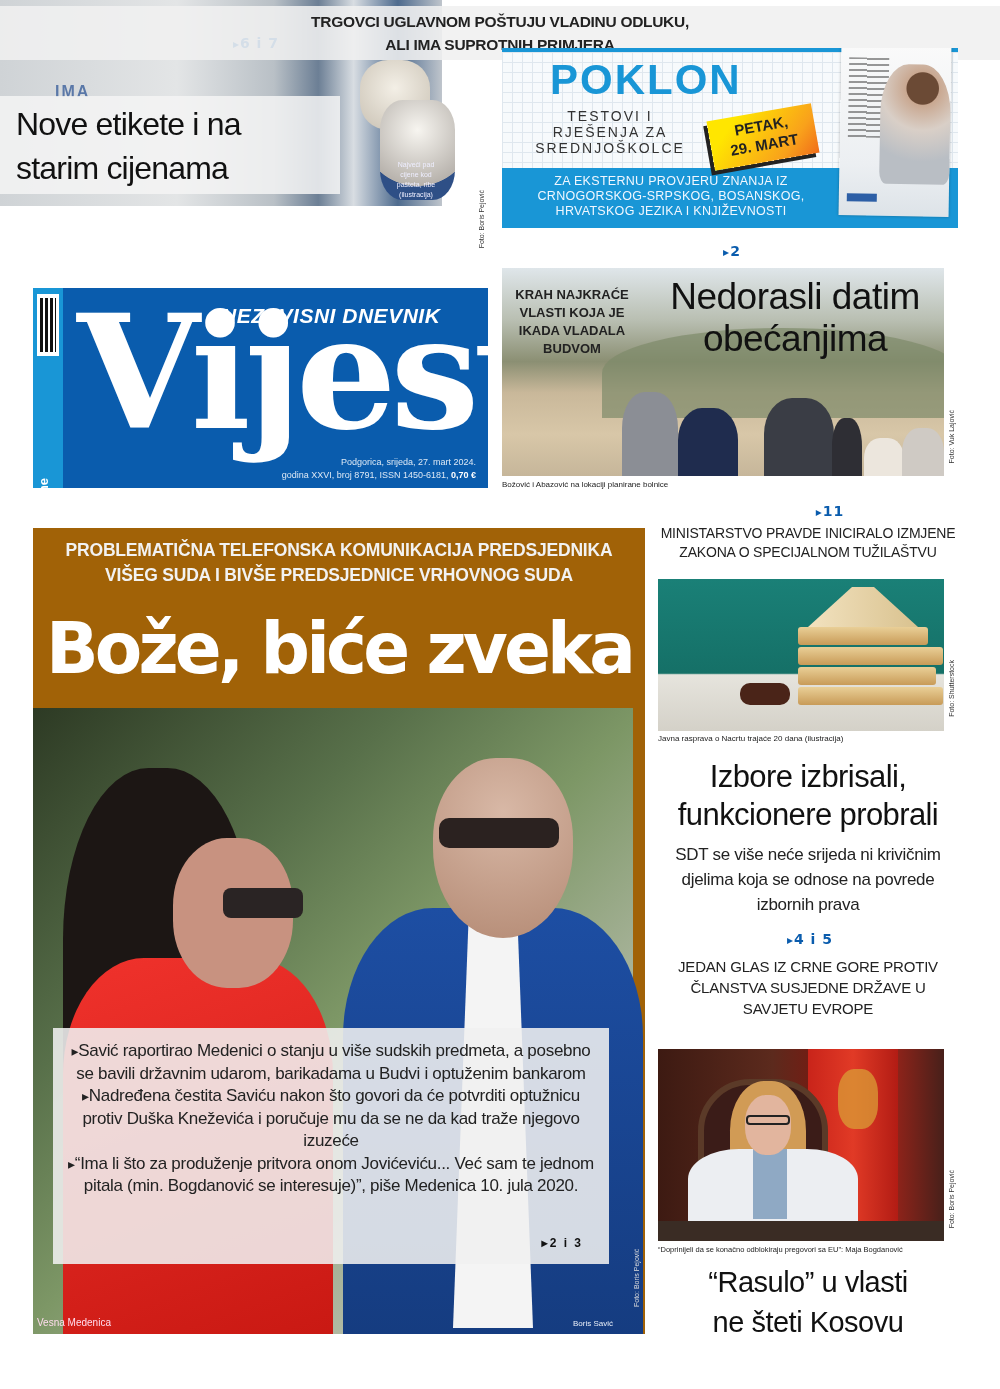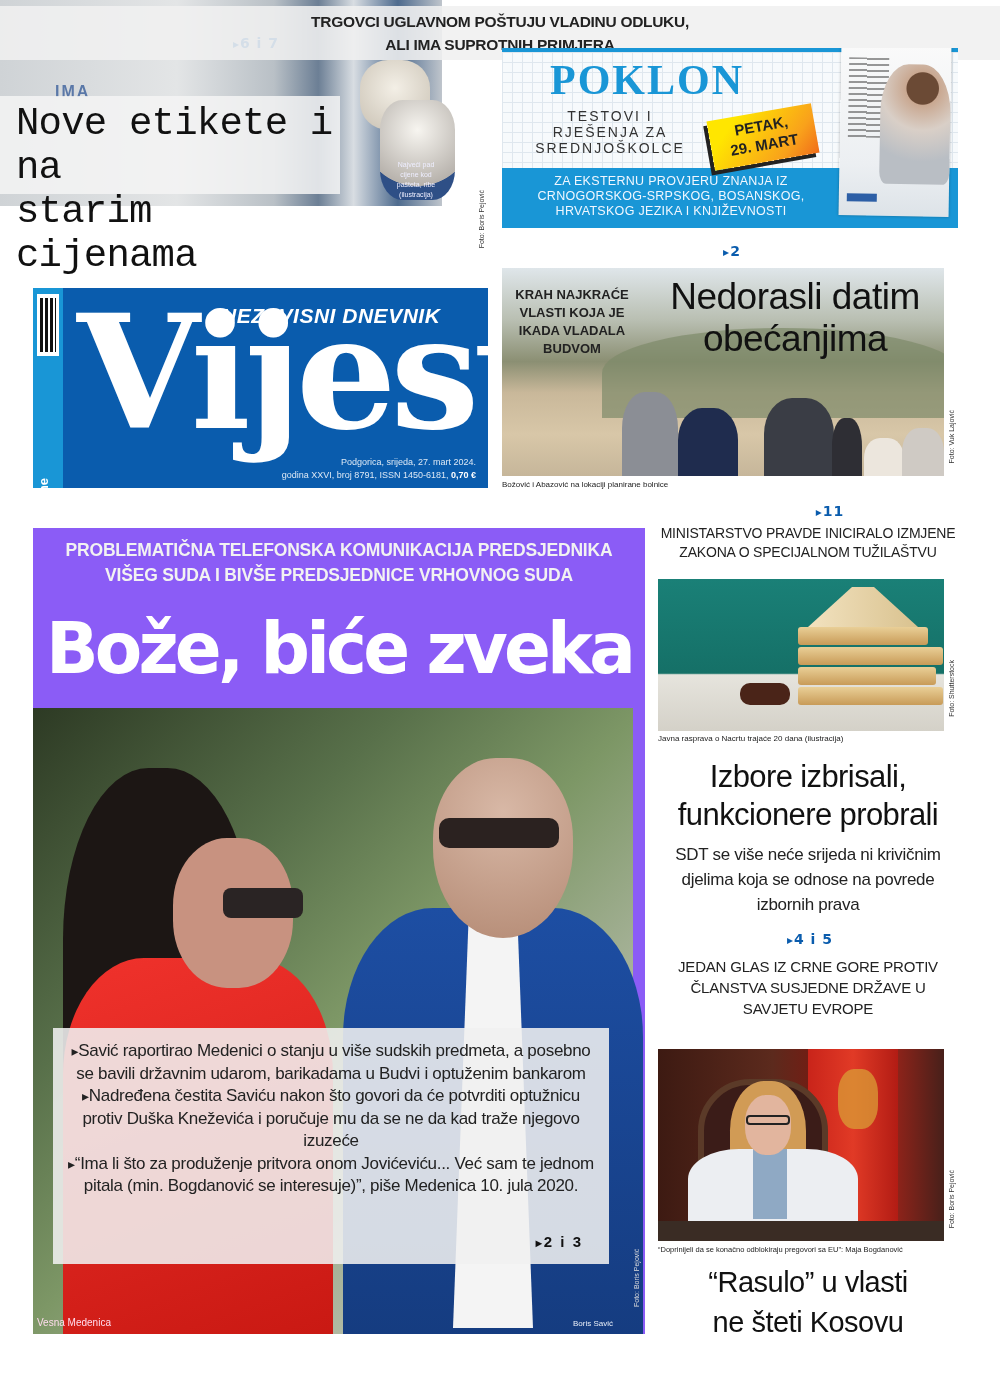--- a/index.html
+++ b/index.html
@@ -17,31 +17,31 @@
     
     #story1 { left: 33px; top: 62px; width: 442px; height: 206px; overflow: hidden;
       background: linear-gradient(90deg, #cfd3d6 0%, #e3e5e6 40%, #b9c0c6 62%, #6c7f95 72%, #d8dde2 80%, #4e6b8e 90%, #bfc5cc 100%); }
     #story1 .topband { position: absolute; left: 0; top: 6px; width: 100%; height: 54px; background: rgba(240,240,240,0.88); text-align: center; padding-top: 4px; }
     #story1 .kicker { font-weight: bold; font-size: 15.5px; line-height: 23px; color: #222; letter-spacing: -0.3px; }
     #story1 .cans { position: absolute; left: 360px; top: 60px; width: 90px; height: 140px; }
     #story1 .can1 { position: absolute; left: 0; top: 0; width: 70px; height: 70px; border-radius: 40%; background: radial-gradient(circle at 50% 40%, #f3efe6, #c9c1b3); }
     #story1 .can2 { position: absolute; left: 20px; top: 40px; width: 75px; height: 100px; border-radius: 30%; background: radial-gradient(circle at 50% 30%, #f7f5f0, #b7b2ac 70%, #2e4f86 71%); }
     #story1 .can-label { position: absolute; left: 55px; top: 83px; font-size: 16px; color: #5a78a8; font-weight: bold; letter-spacing: 2px; }
     #story1 .headbox { position: absolute; left: 0; top: 96px; width: 340px; height: 98px; background: rgba(245,245,245,0.85); padding: 6px 0 0 16px; }
-    #story1 .headline { font-size: 39px; line-height: 44px; color: #111; letter-spacing: -0.8px; font-family: Liberation Mono, monospace; }
+    #story1 .headline { font-size: 32px; line-height: 44px; color: #111; letter-spacing: -0.8px; }
     #story1 .cap { position: absolute; left: 392px; top: 160px; width: 48px; font-size: 7px; line-height: 10px; color: #eef; text-align: center; }
     #photo1-credit { left: 478px; top: 190px; font-size: 7px; color: #333; writing-mode: vertical-rl; transform: rotate(180deg); }
 
     
     #promo { left: 502px; top: 48px; width: 456px; height: 180px; background: #1996d6; overflow: hidden; }
     #promo .grid { position: absolute; left: 0; top: 4px; width: 456px; height: 116px;
       background-color: #f7fafc;
       background-image: linear-gradient(#dfe7ee 1px, transparent 1px), linear-gradient(90deg, #dfe7ee 1px, transparent 1px);
       background-size: 10px 10px; }
-    #promo .poklon { position: absolute; left: 48px; top: 8px; font-family: Liberation Serif, serif; font-weight: bold; font-size: 42px; color: #1996d6; letter-spacing: 2px; }
+    #promo .poklon { position: absolute; left: 48px; top: 8px; font-family: Liberation Sans, sans-serif; font-weight: bold; font-size: 42px; color: #1996d6; letter-spacing: 2px; }
     #promo .sub { position: absolute; left: 28px; top: 60px; width: 160px; text-align: center; font-size: 14px; line-height: 16px; color: #333; letter-spacing: 2px; }
     #promo .date { position: absolute; left: 208px; top: 64px; width: 106px; height: 50px; background: linear-gradient(135deg, #ffe600 20%, #f9a11b 75%, #f06d1a); transform: rotate(-10deg); box-shadow: -4px 4px 0 #222; text-align: center; padding-top: 4px; font-weight: bold; font-size: 15px; line-height: 19px; color: #222; }
     #promo .desc { position: absolute; left: 4px; top: 126px; width: 330px; text-align: center; font-size: 12.5px; line-height: 15px; color: #f0f7ff; letter-spacing: 0.3px; }
     #promo .book { position: absolute; left: 338px; top: -4px; width: 110px; height: 172px; background: linear-gradient(180deg, #fafafa 0%, #eceff2 70%, #dde3e8 100%); transform: rotate(1deg); box-shadow: 0 0 3px rgba(0,0,0,0.3); }
     #promo .book .lines { position: absolute; left: 8px; top: 14px; width: 40px; height: 80px; background: repeating-linear-gradient(#555 0 2px, transparent 2px 6px); opacity: 0.6; }
     #promo .book .kids { position: absolute; left: 40px; top: 20px; width: 70px; height: 120px; border-radius: 40% 40% 10% 10%; background: radial-gradient(circle at 60% 20%, #6b4a35 15%, #c9a891 16%, #d9cfc7 40%, #b9bec4 70%); }
     #promo .book .logo { position: absolute; left: 8px; top: 150px; width: 30px; height: 8px; background: #2d5fa6; }
 
     
     #masthead { left: 33px; top: 288px; width: 455px; height: 200px; background: #0a5cad; overflow: hidden; }
@@ -58,36 +58,36 @@
     #story2 { left: 502px; top: 268px; width: 442px; height: 208px; overflow: hidden;
       background: linear-gradient(180deg, #dfe6ea 0%, #b9bfb2 25%, #8b8f73 45%, #c9b89a 60%, #d8c7a8 80%, #c6b69a 100%); }
     #story2 .hills { position: absolute; left: 100px; top: 60px; width: 360px; height: 90px; border-radius: 50% 50% 0 0; background: #7d8a6a; opacity: 0.7; }
     #story2 .kicker { position: absolute; left: 8px; top: 18px; width: 124px; text-align: center; font-weight: bold; font-size: 13px; line-height: 18px; color: #222; }
     #story2 .headline { position: absolute; left: 148px; top: 8px; width: 290px; text-align: center; font-size: 37px; line-height: 42px; color: #111; letter-spacing: -0.5px; }
     .person { position: absolute; border-radius: 40% 40% 0 0; }
     #photo2-credit { left: 948px; top: 410px; font-size: 7px; color: #333; writing-mode: vertical-rl; transform: rotate(180deg); }
     #photo2-caption { left: 502px; top: 480px; font-size: 8px; color: #222; }
 
     
-    #main { left: 33px; top: 528px; width: 612px; height: 806px; background: #8b5cf6; overflow: hidden; padding-left: 7px; }
+    #main { left: 33px; top: 528px; width: 612px; height: 806px; background: #a16207; overflow: hidden; padding-left: 7px; }
     #main .kicker { position: absolute; left: 0; top: 10px; width: 100%; text-align: center; font-weight: bold; font-size: 17.5px; line-height: 25px; color: #f2f2f2; letter-spacing: -0.2px; }
     #main .headline { position: absolute; left: 0; top: 70px; width: 100%; text-align: center; font-family: "DejaVu Sans", sans-serif; font-weight: bold; font-size: 72px; line-height: 100px; color: #fff; letter-spacing: -4px; transform: scaleX(0.96); }
     #main .photo { position: absolute; left: 0; top: 180px; width: 600px; height: 626px; background: linear-gradient(135deg, #2d3a24 0%, #58704a 30%, #7d9766 50%, #a6b298 70%, #d9d6cc 100%); }
     #main .woman-hair { position: absolute; left: 30px; top: 240px; width: 190px; height: 380px; border-radius: 45% 45% 20% 20%; background: #1c1614; }
     #main .woman-face { position: absolute; left: 140px; top: 310px; width: 120px; height: 150px; border-radius: 45%; background: #c89280; }
     #main .woman-glasses { position: absolute; left: 190px; top: 360px; width: 80px; height: 30px; border-radius: 8px; background: #2a2424; }
     #main .woman-coat { position: absolute; left: 30px; top: 430px; width: 270px; height: 390px; border-radius: 30% 30% 0 0; background: linear-gradient(160deg, #f0322c, #c81812); }
     #main .man-head { position: absolute; left: 400px; top: 230px; width: 140px; height: 180px; border-radius: 45% 45% 50% 50%; background: radial-gradient(circle at 50% 30%, #d8b8a6, #b48a74); }
     #main .man-glasses { position: absolute; left: 406px; top: 290px; width: 120px; height: 30px; border-radius: 10px; background: #2b2220; }
     #main .man-suit { position: absolute; left: 310px; top: 380px; width: 300px; height: 430px; border-radius: 30% 30% 0 0; background: linear-gradient(180deg, #1d4ea3, #153c80); }
     #main .man-shirt { position: absolute; left: 420px; top: 380px; width: 80px; height: 420px; background: #f4f4f4; clip-path: polygon(20% 0, 80% 0, 100% 100%, 0 100%); }
     #main .summary { position: absolute; left: 20px; top: 500px; width: 556px; height: 236px; background: rgba(240,240,240,0.88); padding: 12px 14px; text-align: center; }
     #main .summary p { font-size: 17px; line-height: 22.5px; color: #222; letter-spacing: -0.3px; }
     #main .summary p::before { content: "▸"; font-size: 14px; }
-    #main .summary .ref { position: absolute; right: 26px; bottom: 14px; font-weight: bold; font-size: 15px; color: #111; letter-spacing: 2px; }
+    #main .summary .ref { position: absolute; right: 26px; bottom: 14px; font-weight: bold; font-size: 12px; color: #111; letter-spacing: 2px; }
     #main .summary .ref::before { content: "▸"; font-size: 12px; }
     #main .name-l { position: absolute; left: 4px; bottom: 6px; font-size: 10px; color: #fde; }
     #main .name-r { position: absolute; left: 540px; bottom: 6px; font-size: 8px; color: #e8eef8; }
     #main .credit { position: absolute; left: 600px; top: 700px; width: 12px; height: 100px; writing-mode: vertical-rl; transform: rotate(180deg); font-size: 7px; color: #ddd; text-align: center; }
 
     
     .rc-kicker { position: absolute; left: 658px; width: 300px; text-align: center; font-size: 14px; line-height: 19px; color: #222; letter-spacing: -0.2px; }
     #books-photo { left: 658px; top: 579px; width: 286px; height: 152px; overflow: hidden; background: linear-gradient(180deg, #1a8077 0%, #157067 62%, #e6e4dd 63%, #d4d1c8 100%); }
     #books-photo .stack { position: absolute; left: 140px; width: 145px; height: 18px; background: linear-gradient(180deg, #e9cf97, #c89b58); border-radius: 3px; }
     #books-photo .gavel { position: absolute; left: 82px; top: 104px; width: 50px; height: 22px; border-radius: 10px; background: #4a2418; }

